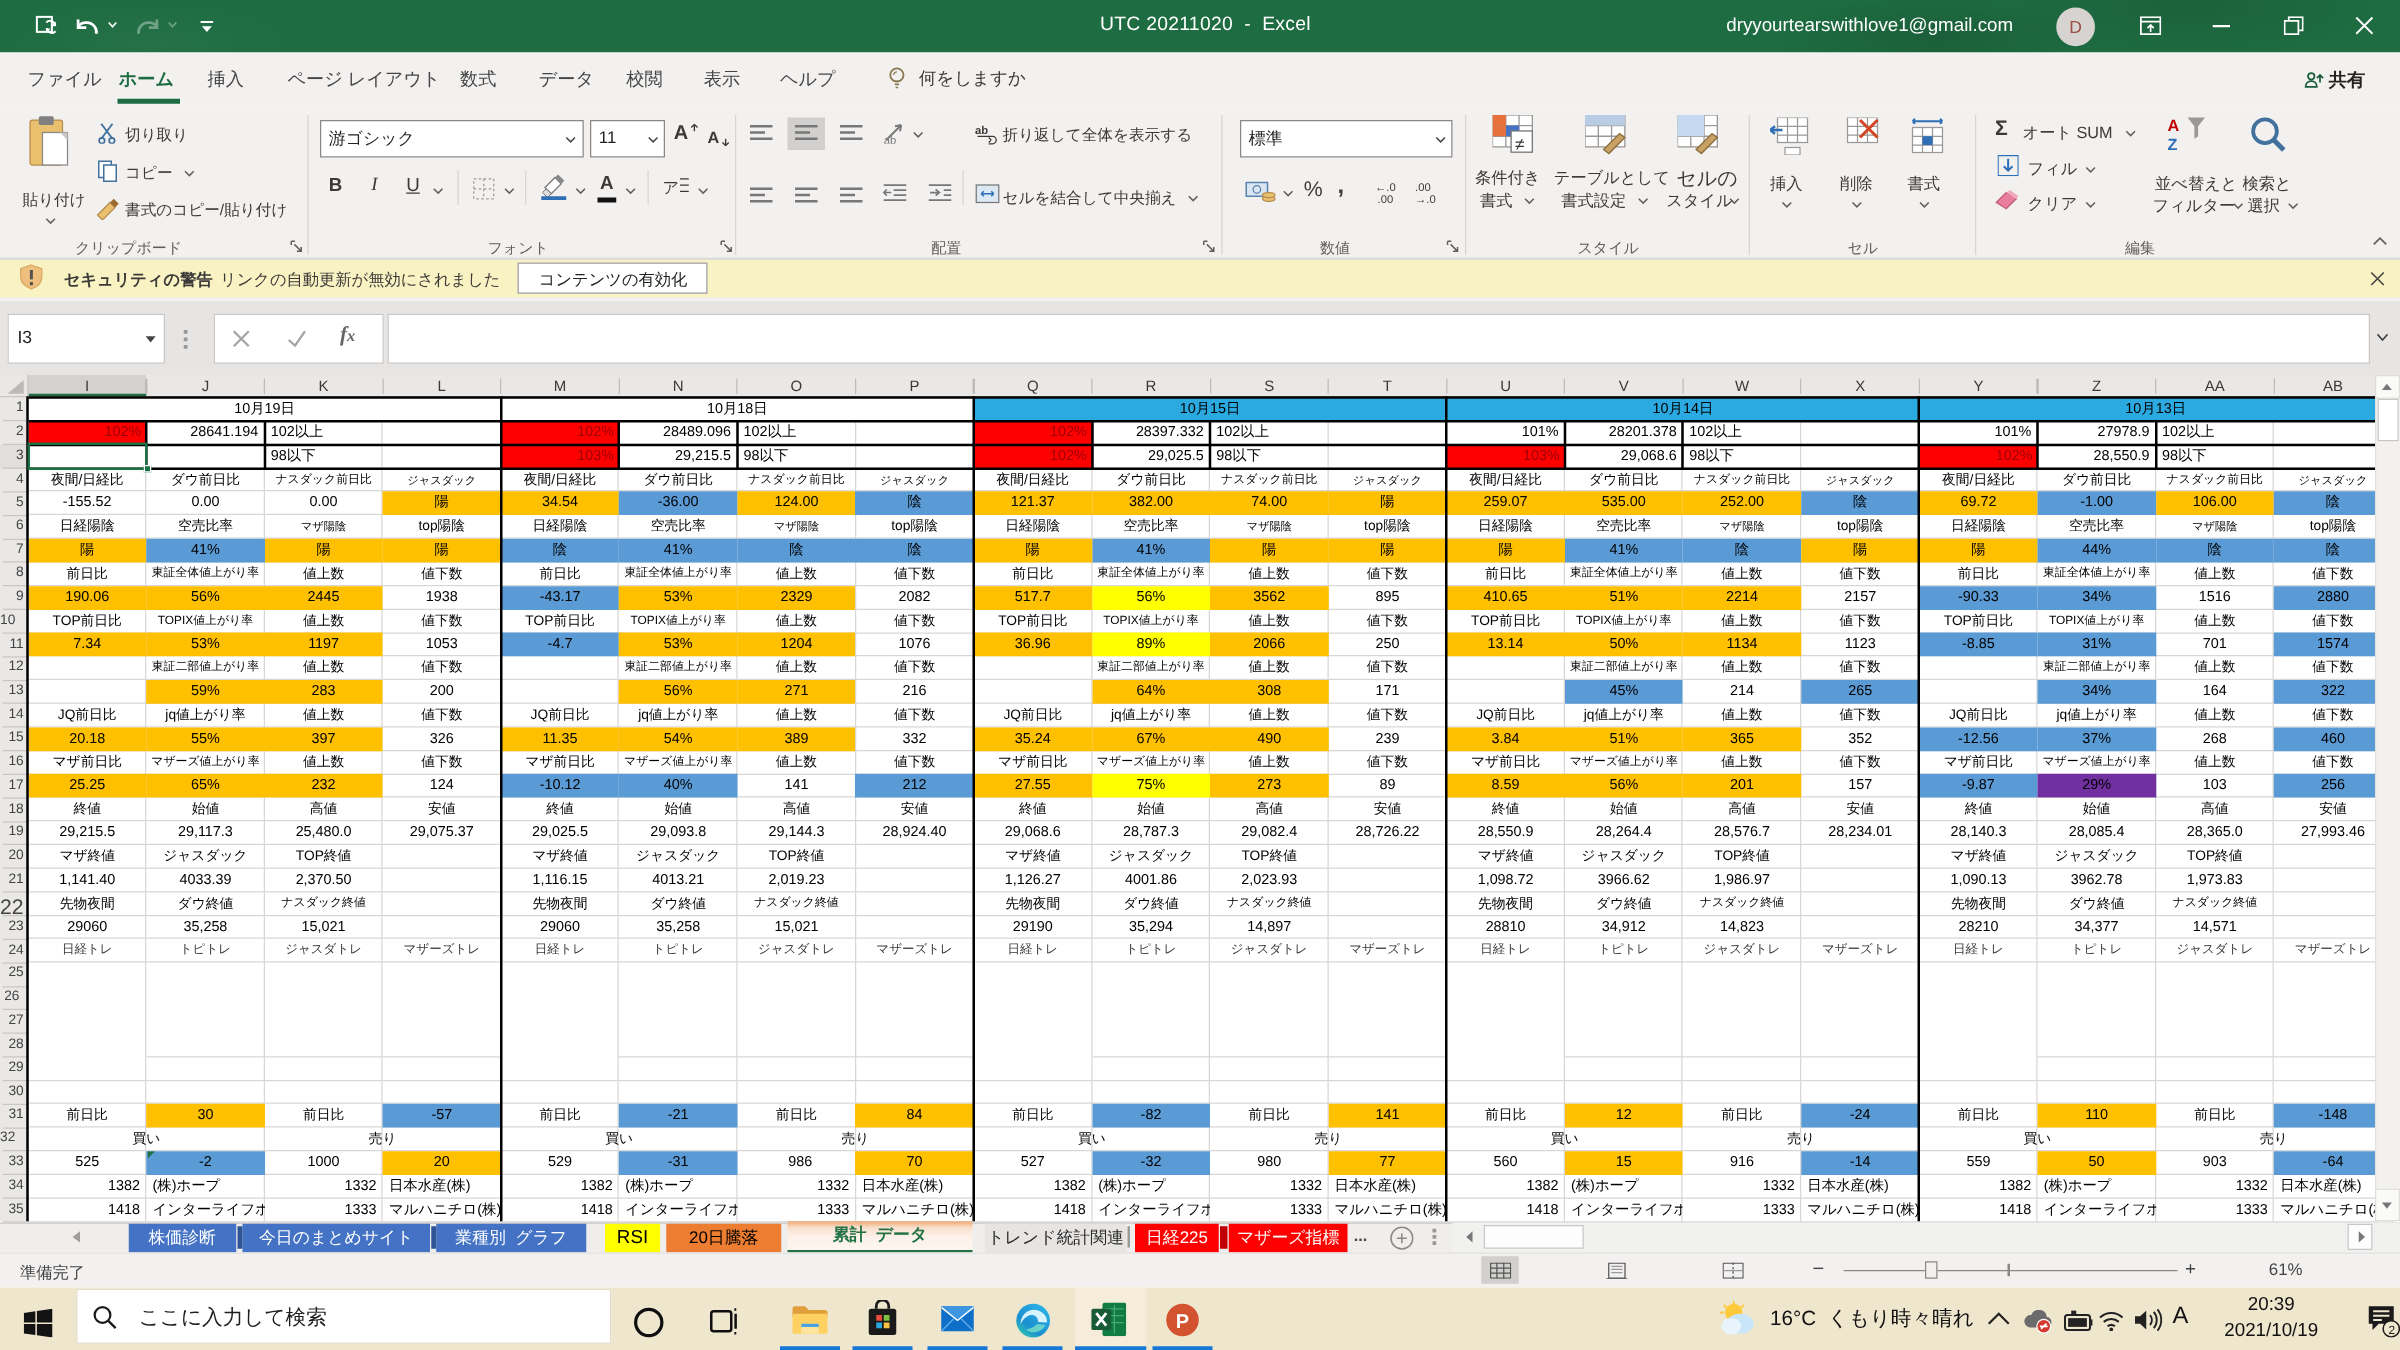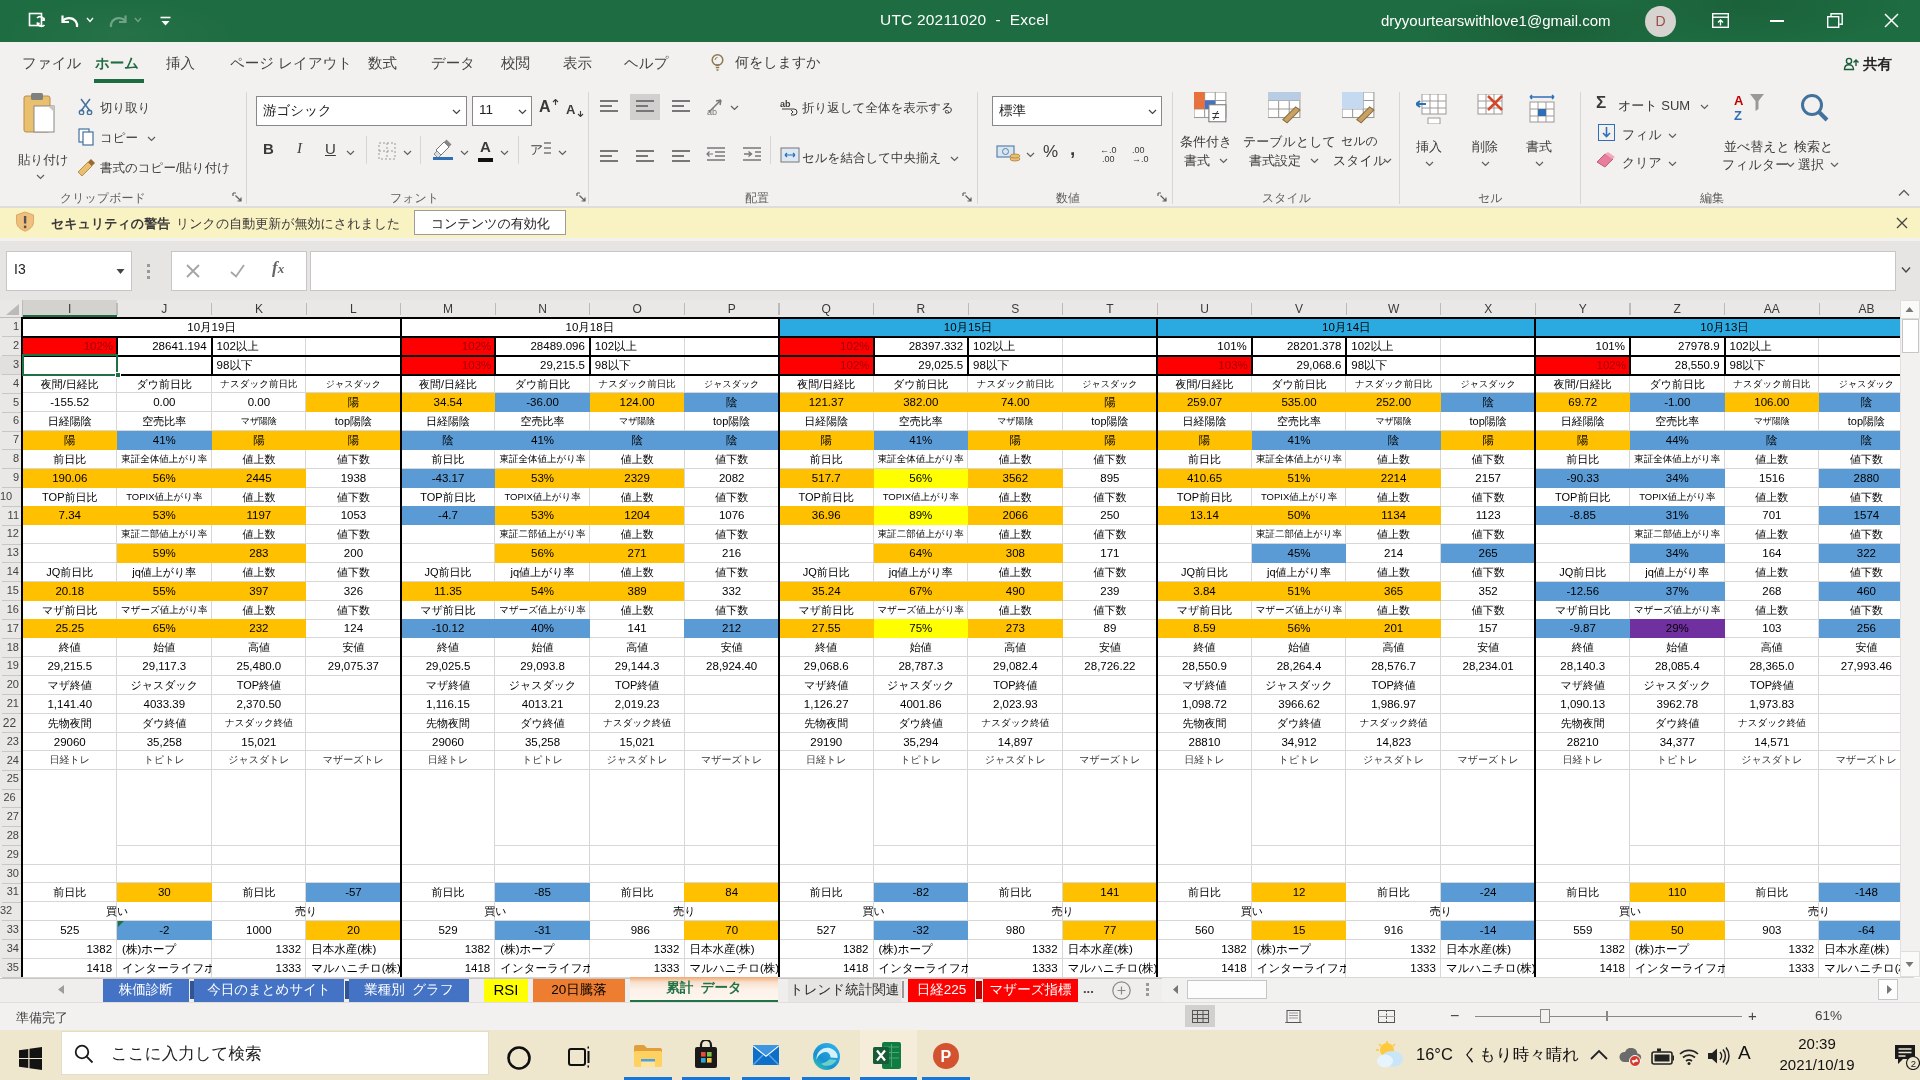--- a/index.html
+++ b/index.html
@@ -288,21 +288,21 @@
 <div class="rt" style="left:1249px;top:152px;font-size:13px">書式設定</div>
 <svg class="ab" style="left:1310px;top:158px" width="9" height="6" viewBox="0 0 9 6">
     <path d="M1 1 L4.5 4.5 L8 1" fill="none" stroke="#605E5C" stroke-width="1.2"></path>
   </svg>
 <svg class="ab" style="left:1342px;top:92px" width="34" height="34" viewBox="0 0 32 32">
     <rect x="0" y="0" width="30" height="24" fill="#fff" stroke="#9b9997"></rect>
     <path d="M0 8 h30 M0 16 h30 M10 0 v24 M20 0 v24" stroke="#9b9997"></path>
     <rect x="0" y="0" width="20" height="16" fill="#C5D9F1"></rect>
     <path d="M14 26 L26 14 l4 3 -12 12z" fill="#C8A165" stroke="#8a6d3b"></path>
   </svg>
-<div class="rt" style="left:1341px;top:133px;font-size:12px">セルの</div>
+<div class="rt" style="left:1341px;top:133px;font-size:16px">セルの</div>
 <div class="rt" style="left:1333px;top:152px;font-size:13px">スタイル</div>
 <svg class="ab" style="left:1383px;top:158px" width="9" height="6" viewBox="0 0 9 6">
     <path d="M1 1 L4.5 4.5 L8 1" fill="none" stroke="#605E5C" stroke-width="1.2"></path>
   </svg>
 <div class="rt" style="left:1262px;top:190px;color:#605E5C;font-size:12px">スタイル</div>
 <div class="ab" style="left:1399px;top:92px;width:1px;height:112px;background:#D8D6D3"></div>
 <svg class="ab" style="left:1416px;top:94px" width="32" height="30" viewBox="0 0 32 30">
     <rect x="6" y="0" width="24" height="20" fill="#fff" stroke="#9b9997"></rect>
     <path d="M6 7 h24 M6 14 h24 M14 0 v20 M22 0 v20" stroke="#9b9997"></path>
     <path d="M0 10 h10 M0 10 l4-3 M0 10 l4 3" stroke="#2F6FB5" stroke-width="2" fill="none" transform="translate(0,0)"></path>
@@ -656,21 +656,21 @@
 <div class="c" style="left:495.30px;top:657.16px;width:94.56px">29,093.8</div>
 <div class="c" style="left:589.86px;top:657.16px;width:94.56px">29,144.3</div>
 <div class="c" style="left:684.42px;top:657.16px;width:94.56px">28,924.40</div>
 <div class="c" style="left:400.74px;top:694.84px;width:94.56px">1,116.15</div>
 <div class="c" style="left:495.30px;top:694.84px;width:94.56px">4013.21</div>
 <div class="c" style="left:589.86px;top:694.84px;width:94.56px">2,019.23</div>
 <div class="c" style="left:400.74px;top:732.52px;width:94.56px">29060</div>
 <div class="c" style="left:495.30px;top:732.52px;width:94.56px">35,258</div>
 <div class="c" style="left:589.86px;top:732.52px;width:94.56px">15,021</div>
 <div class="c lb" style="left:400.74px;top:883.26px;width:94.56px">前日比</div>
-<div class="c bl" style="left:495.30px;top:883.26px;width:94.56px">-85</div>
+<div class="c bl" style="left:495.30px;top:883.26px;width:94.56px">-21</div>
 <div class="c lb" style="left:589.86px;top:883.26px;width:94.56px">前日比</div>
 <div class="c o" style="left:684.42px;top:883.26px;width:94.56px">84</div>
 <div class="c" style="left:400.74px;top:920.94px;width:94.56px">529</div>
 <div class="c bl" style="left:495.30px;top:920.94px;width:94.56px">-31</div>
 <div class="c" style="left:593px;top:920.94px;width:94.56px">986</div>
 <div class="c o" style="left:684.42px;top:920.94px;width:94.56px">70</div>
 <div class="c lb" style="left:400.74px;top:902.10px;width:189.12px">買い</div>
 <div class="c lb" style="left:589.86px;top:902.10px;width:189.12px">売り</div>
 <div class="c" style="left:778.98px;top:318.00px;width:378.24px;background:#2BAAE1;font-size:11.5px">10月15日</div>
 <div class="c rd" style="left:778.98px;top:336.84px;width:94.56px">102%</div>
@@ -1065,21 +1065,21 @@
 <div class="ab" style="left:0px;top:621.672px;width:19px;text-align:right;color:#444;font-size:11px">17</div>
 <div class="ab" style="left:2px;top:637.814px;width:20.5px;height:1px;background:#C9C7C5"></div>
 <div class="ab" style="left:0px;top:640.514px;width:19px;text-align:right;color:#444;font-size:11px">18</div>
 <div class="ab" style="left:2px;top:656.656px;width:20.5px;height:1px;background:#C9C7C5"></div>
 <div class="ab" style="left:0px;top:659.356px;width:19px;text-align:right;color:#444;font-size:11px">19</div>
 <div class="ab" style="left:2px;top:675.498px;width:20.5px;height:1px;background:#C9C7C5"></div>
 <div class="ab" style="left:0px;top:678.198px;width:19px;text-align:right;color:#444;font-size:11px">20</div>
 <div class="ab" style="left:2px;top:694.34px;width:20.5px;height:1px;background:#C9C7C5"></div>
 <div class="ab" style="left:0px;top:697.04px;width:19px;text-align:right;color:#444;font-size:11px">21</div>
 <div class="ab" style="left:2px;top:713.182px;width:20.5px;height:1px;background:#C9C7C5"></div>
-<div class="ab" style="left:0px;top:715.882px;width:19px;text-align:center;color:#444;font-size:12px">22</div>
+<div class="ab" style="left:0px;top:715.882px;width:19px;text-align:center;color:#444;font-size:17px">22</div>
 <div class="ab" style="left:2px;top:732.024px;width:20.5px;height:1px;background:#C9C7C5"></div>
 <div class="ab" style="left:0px;top:734.724px;width:19px;text-align:right;color:#444;font-size:11px">23</div>
 <div class="ab" style="left:2px;top:750.866px;width:20.5px;height:1px;background:#C9C7C5"></div>
 <div class="ab" style="left:0px;top:753.566px;width:19px;text-align:right;color:#444;font-size:11px">24</div>
 <div class="ab" style="left:2px;top:769.708px;width:20.5px;height:1px;background:#C9C7C5"></div>
 <div class="ab" style="left:0px;top:772.408px;width:19px;text-align:right;color:#444;font-size:11px">25</div>
 <div class="ab" style="left:2px;top:788.55px;width:20.5px;height:1px;background:#C9C7C5"></div>
 <div class="ab" style="left:0px;top:791.25px;width:19px;text-align:center;color:#444;font-size:11px">26</div>
 <div class="ab" style="left:2px;top:807.392px;width:20.5px;height:1px;background:#C9C7C5"></div>
 <div class="ab" style="left:0px;top:810.092px;width:19px;text-align:right;color:#444;font-size:11px">27</div>

